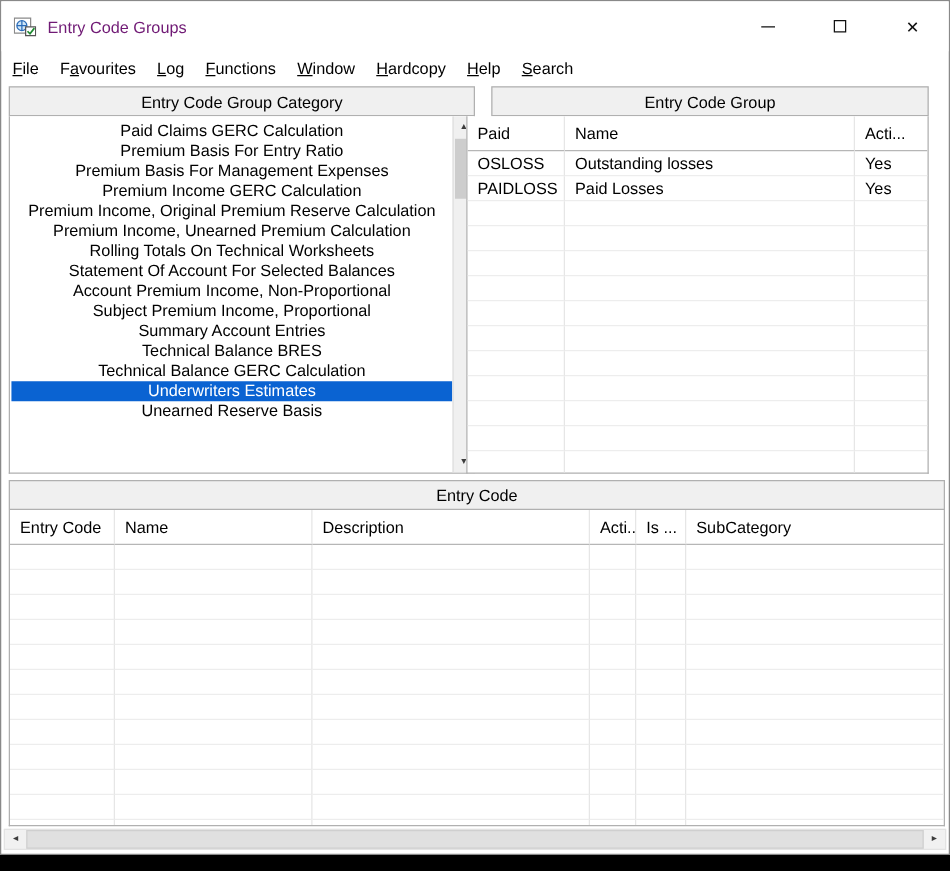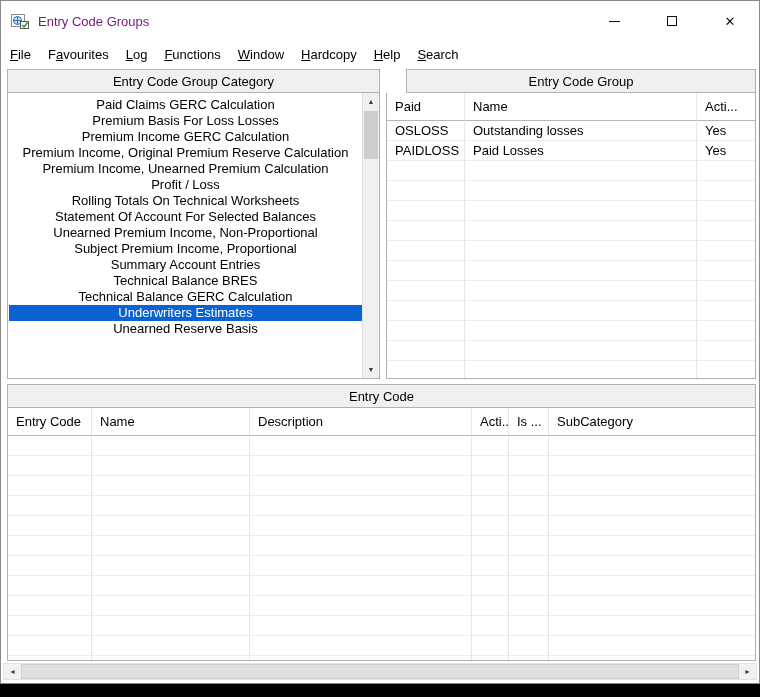--- a/index.html
+++ b/index.html
@@ -15,21 +15,21 @@
   .maxbox { width:10px; height:10px; border:1px solid #111; }
   .minline { width:11px; height:1px; background:#111; }
 
   
   .menubar { position:absolute; top:40px; left:0; right:0; height:26px; display:flex; align-items:center; padding-left:9px; gap:17px; font-size:13px; color:#000; }
   .menu-item { cursor:pointer; white-space:nowrap; }
 
   
   .panel { position:absolute; }
   #category-panel { left:6px; top:68px; width:373px; height:310px; }
-  #group-panel    { left:385px; top:68px; width:370px; height:310px;padding-left:20px; }
+  #group-panel    { left:372px; top:68px; width:370px; height:310px;padding-left:20px; }
   #entry-panel    { left:6px; top:383px; width:749px; height:277px; }
   .panel-header { height:24px; background:#f0f0f0; border:1px solid #b0b0b0; display:flex; align-items:center; justify-content:center; font-size:13px; color:#000; }
   .panel-body { position:absolute; left:0; right:0; top:24px; bottom:0; border:1px solid #b0b0b0; border-top:none; background:#fff; overflow:hidden; }
 
   
   .list { position:absolute; left:1px; top:0; right:17px; bottom:0; overflow:hidden; padding-top:4px;text-align:center; }
   .list-item { height:16px; line-height:16px; font-size:13px; padding:0 3px; white-space:nowrap; overflow:hidden; cursor:default; color:#000; }
   .list-item.selected { background:var(--sel,#0a63d2); color:#fff; }
 
   
@@ -91,28 +91,28 @@
       <span class="menu-item"><u>H</u>ardcopy</span>
       <span class="menu-item"><u>H</u>elp</span>
       <span class="menu-item"><u>S</u>earch</span>
     </div>
 
   <div class="panel" id="category-panel">
     <div class="panel-header">Entry Code Group Category</div>
     <div class="panel-body">
       <div class="list" id="category-list">
           <div class="list-item">Paid Claims GERC Calculation</div>
-          <div class="list-item">Premium Basis For Loss Losses</div>
+          <div class="list-item">Premium Basis For Entry Ratio</div>
+          <div class="list-item">Premium Basis For Management Expenses</div>
           <div class="list-item">Premium Income GERC Calculation</div>
           <div class="list-item">Premium Income, Original Premium Reserve Calculation</div>
           <div class="list-item">Premium Income, Unearned Premium Calculation</div>
-          <div class="list-item">Profit / Loss</div>
           <div class="list-item">Rolling Totals On Technical Worksheets</div>
           <div class="list-item">Statement Of Account For Selected Balances</div>
-          <div class="list-item">Unearned Premium Income, Non-Proportional</div>
+          <div class="list-item">Account Premium Income, Non-Proportional</div>
           <div class="list-item">Subject Premium Income, Proportional</div>
           <div class="list-item">Summary Account Entries</div>
           <div class="list-item">Technical Balance BRES</div>
           <div class="list-item">Technical Balance GERC Calculation</div>
           <div class="list-item selected">Underwriters Estimates</div>
           <div class="list-item">Unearned Reserve Basis</div>
         </div>
       <div class="vscrollbar">
         <div class="scroll-btn up">▲</div>
         <div class="vthumb"></div>

